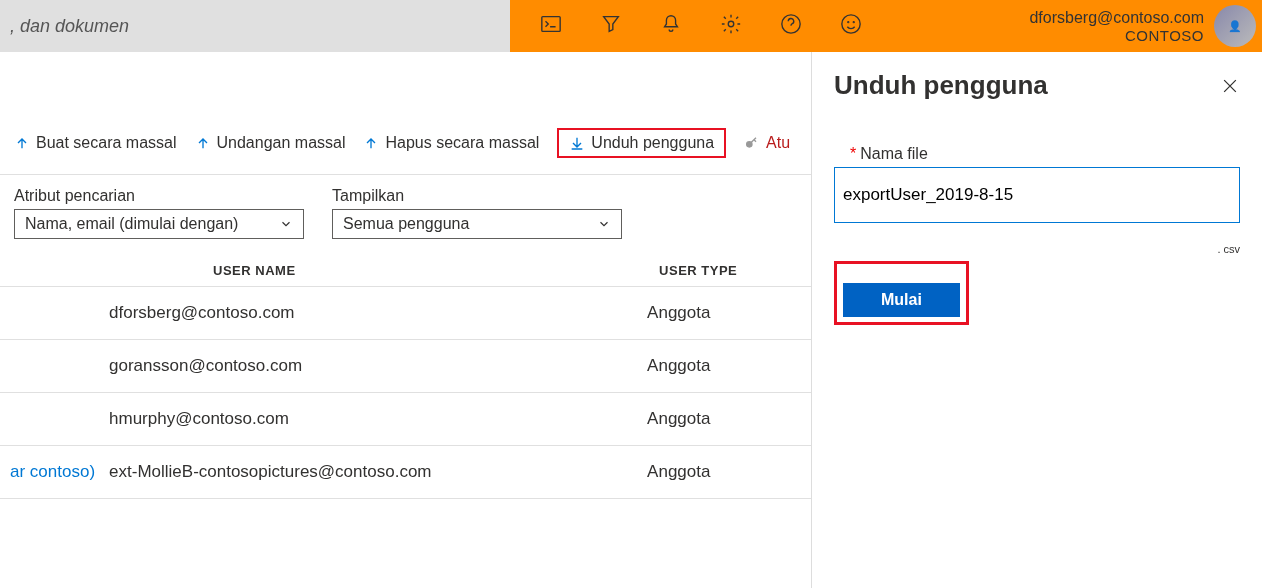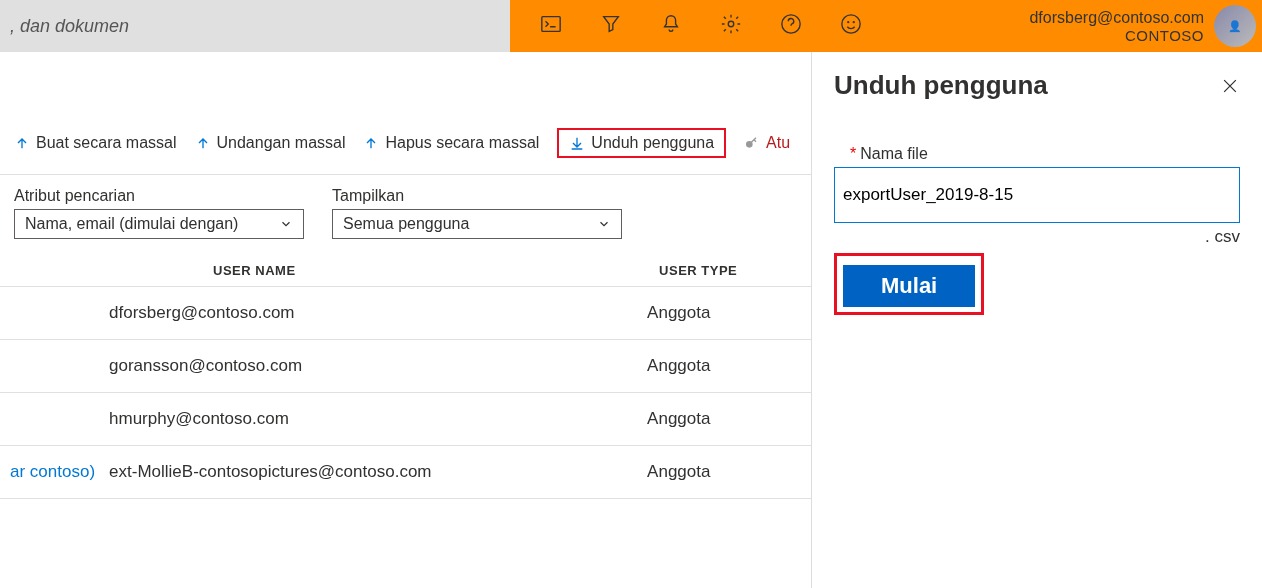--- a/index.html
+++ b/index.html
@@ -121,30 +121,30 @@
   .field-label { margin-top: 44px; font-size: 16px; color: #323130; margin-left: 16px; }
   .field-label .req { color: #e00; margin-right: 4px; }
   .text-input {
     width: 100%;
     border: 1px solid #0078d4;
     padding: 17px 8px;
     font-size: 17px;
     margin-top: 4px;
     outline: none;
   }
-  .ext-row { text-align: right; font-size: 17px; color: #323130; margin-top: 4px; }
+  .ext-row { text-align: right; font-size: 11px; color: #323130; margin-top: 20px; }
   .btn-primary {
     background: #0062c3;
     color: #fff;
     border: none;
     padding: 8px 38px;
-    font-size: 22px;
+    font-size: 16px;
     font-weight: 600;
     cursor: pointer;
-    margin-top: 4px;
+    margin-top: 14px;
   }
   .btn-wrap {
     display: inline-block;
     border: 3px solid #e81123;
     padding: 5px 6px;
     margin-top: 6px;
   }
 </style>
 </head>
 <body>

